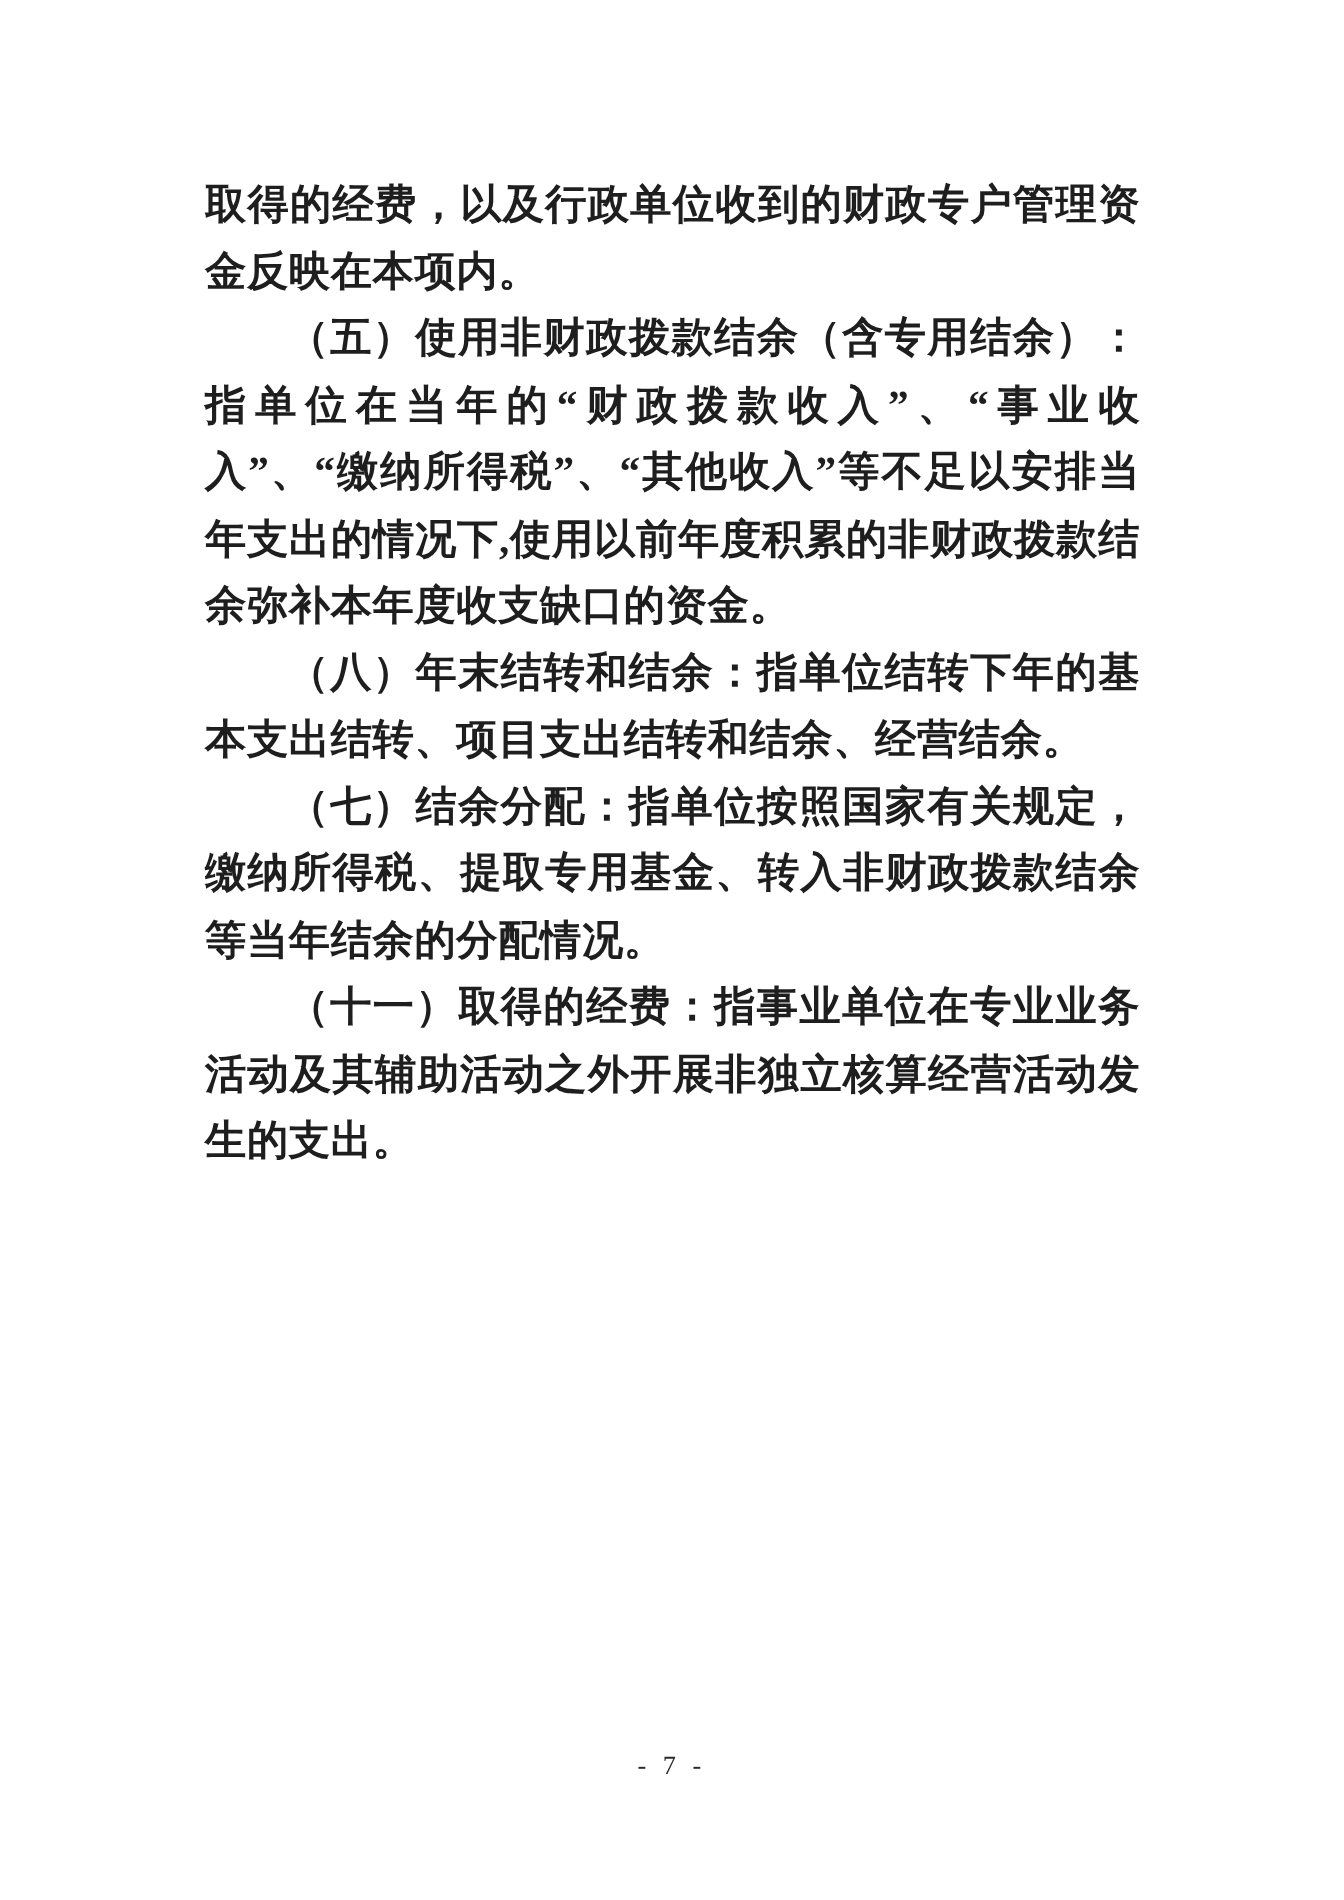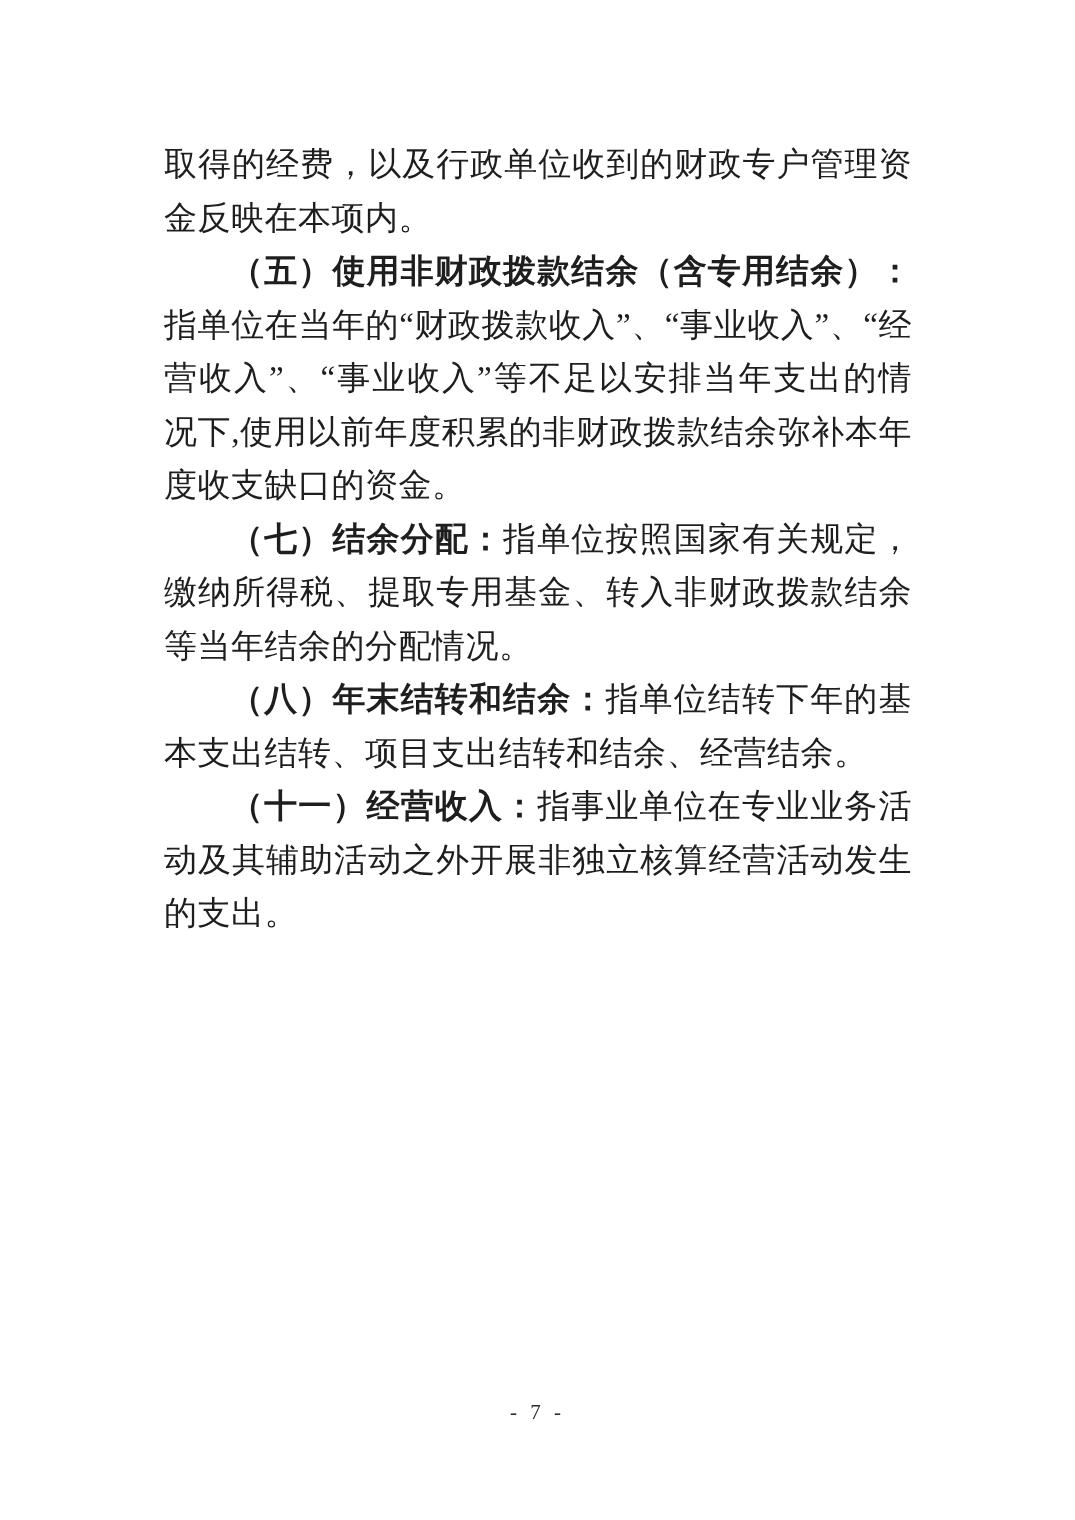--- a/index.html
+++ b/index.html
@@ -31,38 +31,38 @@
     letter-spacing: 0.5px;
     word-break: break-all;
   }
   .para.indent {
     text-indent: 66px;
   }
   .term {
     font-weight: bold;
   }
   .plain {
-    font-weight: normal;
+    font-weight: bold;
   }
   .footer {
     position: absolute;
     left: 0;
     right: 0;
     top: 1400px;
     text-align: center;
     font-size: 21px;
     letter-spacing: 4px;
     color: #2a2a2a;
   }
 </style>
 </head>
 <body>
 
 <div class="page">
   <div class="body-text" id="doc-body">
       <p class="para"><span class="plain">取得的经费，以及行政单位收到的财政专户管理资金反映在本项内。</span></p>
-      <p class="para indent"><span class="term">（五）使用非财政拨款结余（含专用结余）：</span><span class="plain">指单位在当年的“财政拨款收入”、“事业收入”、“经营收入”、“事业收入”等不足以安排当年支出的情况下,使用以前年度积累的非财政拨款结余弥补本年度收支缺口的资金。</span></p>
+      <p class="para indent"><span class="term">（五）使用非财政拨款结余（含专用结余）：</span><span class="plain">指单位在当年的“财政拨款收入”、“事业收入”、“缴纳所得税”、“其他收入”等不足以安排当年支出的情况下,使用以前年度积累的非财政拨款结余弥补本年度收支缺口的资金。</span></p>
+      <p class="para indent"><span class="term">（八）年末结转和结余：</span><span class="plain">指单位结转下年的基本支出结转、项目支出结转和结余、经营结余。</span></p>
       <p class="para indent"><span class="term">（七）结余分配：</span><span class="plain">指单位按照国家有关规定，缴纳所得税、提取专用基金、转入非财政拨款结余等当年结余的分配情况。</span></p>
-      <p class="para indent"><span class="term">（八）年末结转和结余：</span><span class="plain">指单位结转下年的基本支出结转、项目支出结转和结余、经营结余。</span></p>
-      <p class="para indent"><span class="term">（十一）经营收入：</span><span class="plain">指事业单位在专业业务活动及其辅助活动之外开展非独立核算经营活动发生的支出。</span></p>
+      <p class="para indent"><span class="term">（十一）取得的经费：</span><span class="plain">指事业单位在专业业务活动及其辅助活动之外开展非独立核算经营活动发生的支出。</span></p>
     </div>
   <div class="footer">- 7 -</div>
 </div>
 
 </body></html>

